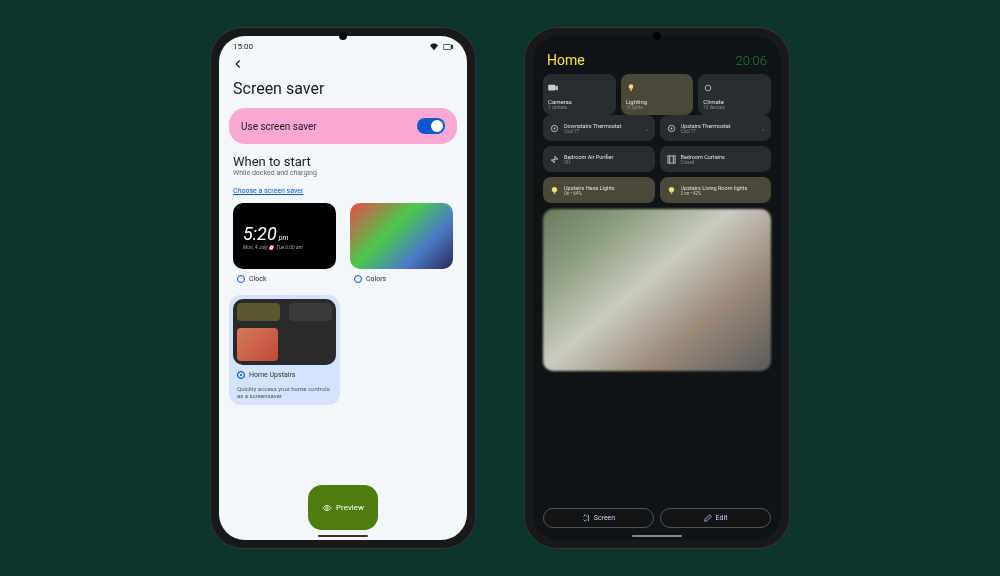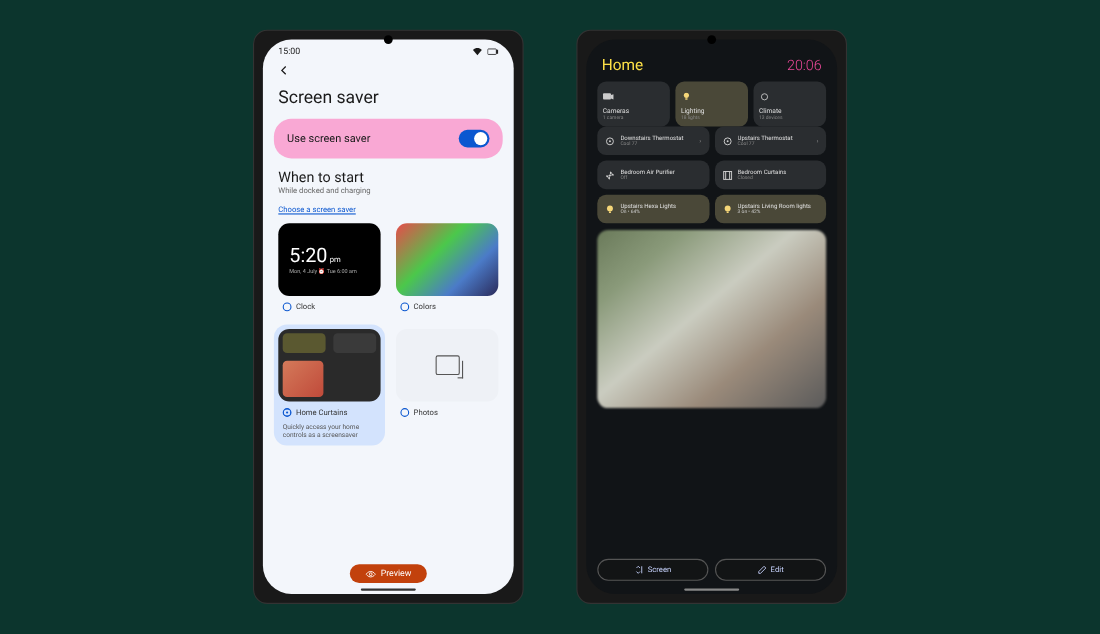--- a/index.html
+++ b/index.html
@@ -1,17 +1,17 @@
 <!DOCTYPE html>
 <html><head>
 <meta charset="utf-8">
 <style>
   * { box-sizing: border-box; margin: 0; padding: 0; font-family: -apple-system, BlinkMacSystemFont, 'Segoe UI', Roboto, sans-serif; }
   body { background: #0c352d; width: 1000px; height: 576px; display: flex; justify-content: center; align-items: center; gap: 50px; }
-  .phone { width: 244px; height: 520px; background: #191919; border-radius: 12px; padding: 8px; position: relative; box-shadow: 0 0 0 1px #333; }
+  .phone { width: 264px; height: 520px; background: #191919; border-radius: 32px; padding: 8px; position: relative; box-shadow: 0 0 0 1px #333; }
   .screen { width: 100%; height: 100%; border-radius: 26px; overflow: hidden; position: relative; }
   .screen.light { background: #f3f6fb; }
   .screen.dark { background: #111417; }
   .notch { position: absolute; top: 4px; left: 50%; transform: translateX(-50%); width: 8px; height: 8px; background: #000; border-radius: 50%; z-index: 100; }
   
   
   .status-bar { display: flex; justify-content: space-between; align-items: center; padding: 6px 14px 2px; font-size: 8px; color: #1a1a1a; }
   .status-bar.d { color: #ccc; }
   .status-right { display: flex; gap: 4px; align-items: center; }
   .status-right svg { width: 10px; height: 8px; }
@@ -33,44 +33,44 @@
   .saver-grid { display: grid; grid-template-columns: 1fr 1fr; gap: 6px; padding: 0 10px; }
   .saver-tile { display: flex; flex-direction: column; gap: 4px; padding: 4px; border-radius: 12px; }
   .saver-tile.selected { background: #d3e3fd; }
   .saver-preview { width: 100%; height: 66px; border-radius: 10px; overflow: hidden; position: relative; }
   .saver-label-row { display: flex; align-items: center; gap: 4px; padding: 2px 4px; }
   .saver-radio { width: 8px; height: 8px; border-radius: 50%; border: 1px solid #0b57d0; }
   .saver-radio.on { background: #0b57d0; box-shadow: inset 0 0 0 2px #d3e3fd; }
   .saver-label { font-size: 7px; color: #333; }
   .saver-desc { font-size: 6px; color: #555; padding: 0 4px 2px; line-height: 1.2; }
   
-  .clock-prev { background: #000; display: flex; flex-direction: column; justify-content: center; padding-left: 10px; color: #fff; }
+  .clock-prev { background: #000; display: flex; flex-direction: column; justify-content: center; padding-left: 10px; color: #fff; font-style: italic; }
   .clock-time { font-size: 18px; font-weight: 400; display: flex; align-items: baseline; }
   .clock-ampm { font-size: 7px; margin-left: 2px; }
   .clock-date { font-size: 5px; color: #aaa; }
   
   .colors-prev { background: linear-gradient(135deg, #e84b4b 0%, #4bc84b 40%, #4b7bc8 70%, #2a2a5a 100%); }
   
   .home-prev { background: #2a2a2a; position: relative; }
   .home-prev .tile-mini { position: absolute; border-radius: 4px; }
   .hp1 { top: 4px; left: 4px; width: 42%; height: 28%; background: #5a5830; }
   .hp2 { top: 4px; right: 4px; width: 42%; height: 28%; background: #3a3a3a; }
   .hp3 { bottom: 4px; left: 4px; width: 40%; height: 50%; background: linear-gradient(135deg, #d47a5a, #c04a3a); }
   
   .photos-prev { background: #eef1f6; display: flex; align-items: center; justify-content: center; color: #666; }
   .photos-ico { width: 22px; height: 18px; border: 1.5px solid #555; border-radius: 2px; position: relative; }
   .photos-ico::after { content: ''; position: absolute; right: -4px; top: 4px; width: 4px; bottom: -4px; border: 1.5px solid #555; border-left: none; border-top: none; }
   
-  .preview-btn { position: absolute; bottom: 10px; left: 50%; transform: translateX(-50%); background: #c2410c; color: #fff; font-size: 8px; padding: 4px 14px; border-radius: 14px; display: flex; align-items: center; gap: 4px; }
+  .preview-btn { position: absolute; bottom: 10px; left: 50%; transform: translateX(-50%); background: #4d7c0f; color: #fff; font-size: 8px; padding: 18px 14px; border-radius: 14px; display: flex; align-items: center; gap: 4px; }
   .nav-handle { position: absolute; bottom: 3px; left: 50%; transform: translateX(-50%); width: 50px; height: 2px; background: #333; border-radius: 2px; }
   
   
   .dark-header { display: flex; justify-content: space-between; align-items: center; padding: 8px 14px 6px; }
   .home-title { font-size: 14px; color: #fde047; font-weight: 400; }
-  .home-time { font-size: 13px; color: #ec4899; font-weight: 300; }
+  .home-time { font-size: 13px; color: #15803d; font-weight: 300; }
   
   .cat-row { display: flex; gap: 5px; padding: 0 10px; }
   .cat-tile { flex: 1; background: #2a2d30; border-radius: 8px; padding: 5px; min-height: 36px; }
   .cat-tile.active { background: #4a4838; }
   .cat-ico { width: 10px; height: 8px; margin-bottom: 2px; }
   .cat-name { font-size: 6px; color: #e0e0e0; }
   .cat-sub { font-size: 4.5px; color: #888; }
   
   .fav-label { font-size: 7px; color: #aaa; padding: 8px 12px 4px; }
   .fav-grid { display: grid; grid-template-columns: 1fr 1fr; gap: 5px; padding: 0 10px; }
@@ -151,34 +151,25 @@
       </div>
 
       <div class="saver-tile selected">
         <div class="saver-preview home-prev">
           <div class="tile-mini hp1"></div>
             <div class="tile-mini hp2"></div>
             <div class="tile-mini hp3"></div>
         </div>
         <div class="saver-label-row">
             <div class="saver-radio on"></div>
-            <span class="saver-label">Home Curtains</span>
+            <span class="saver-label">Home Upstairs</span>
           </div>
         <div class="saver-desc">Quickly access your home controls as a screensaver</div>
       </div>
 
-      <div class="saver-tile">
-        <div class="saver-preview photos-prev">
-          <div class="photos-ico"></div>
-        </div>
-        <div class="saver-label-row">
-            <div class="saver-radio"></div>
-            <span class="saver-label">Photos</span>
-          </div>
-      </div>
     </div>
 
     <div class="preview-btn">
       <svg width="10" height="8" viewBox="0 0 12 8" fill="none" stroke="currentColor">
           <path d="M1 4s2-3 5-3 5 3 5 3-2 3-5 3-5-3-5-3z"></path>
           <circle cx="6" cy="4" r="1.5"></circle>
         </svg>
       <span>Preview</span>
     </div>
     <div class="nav-handle"></div>

